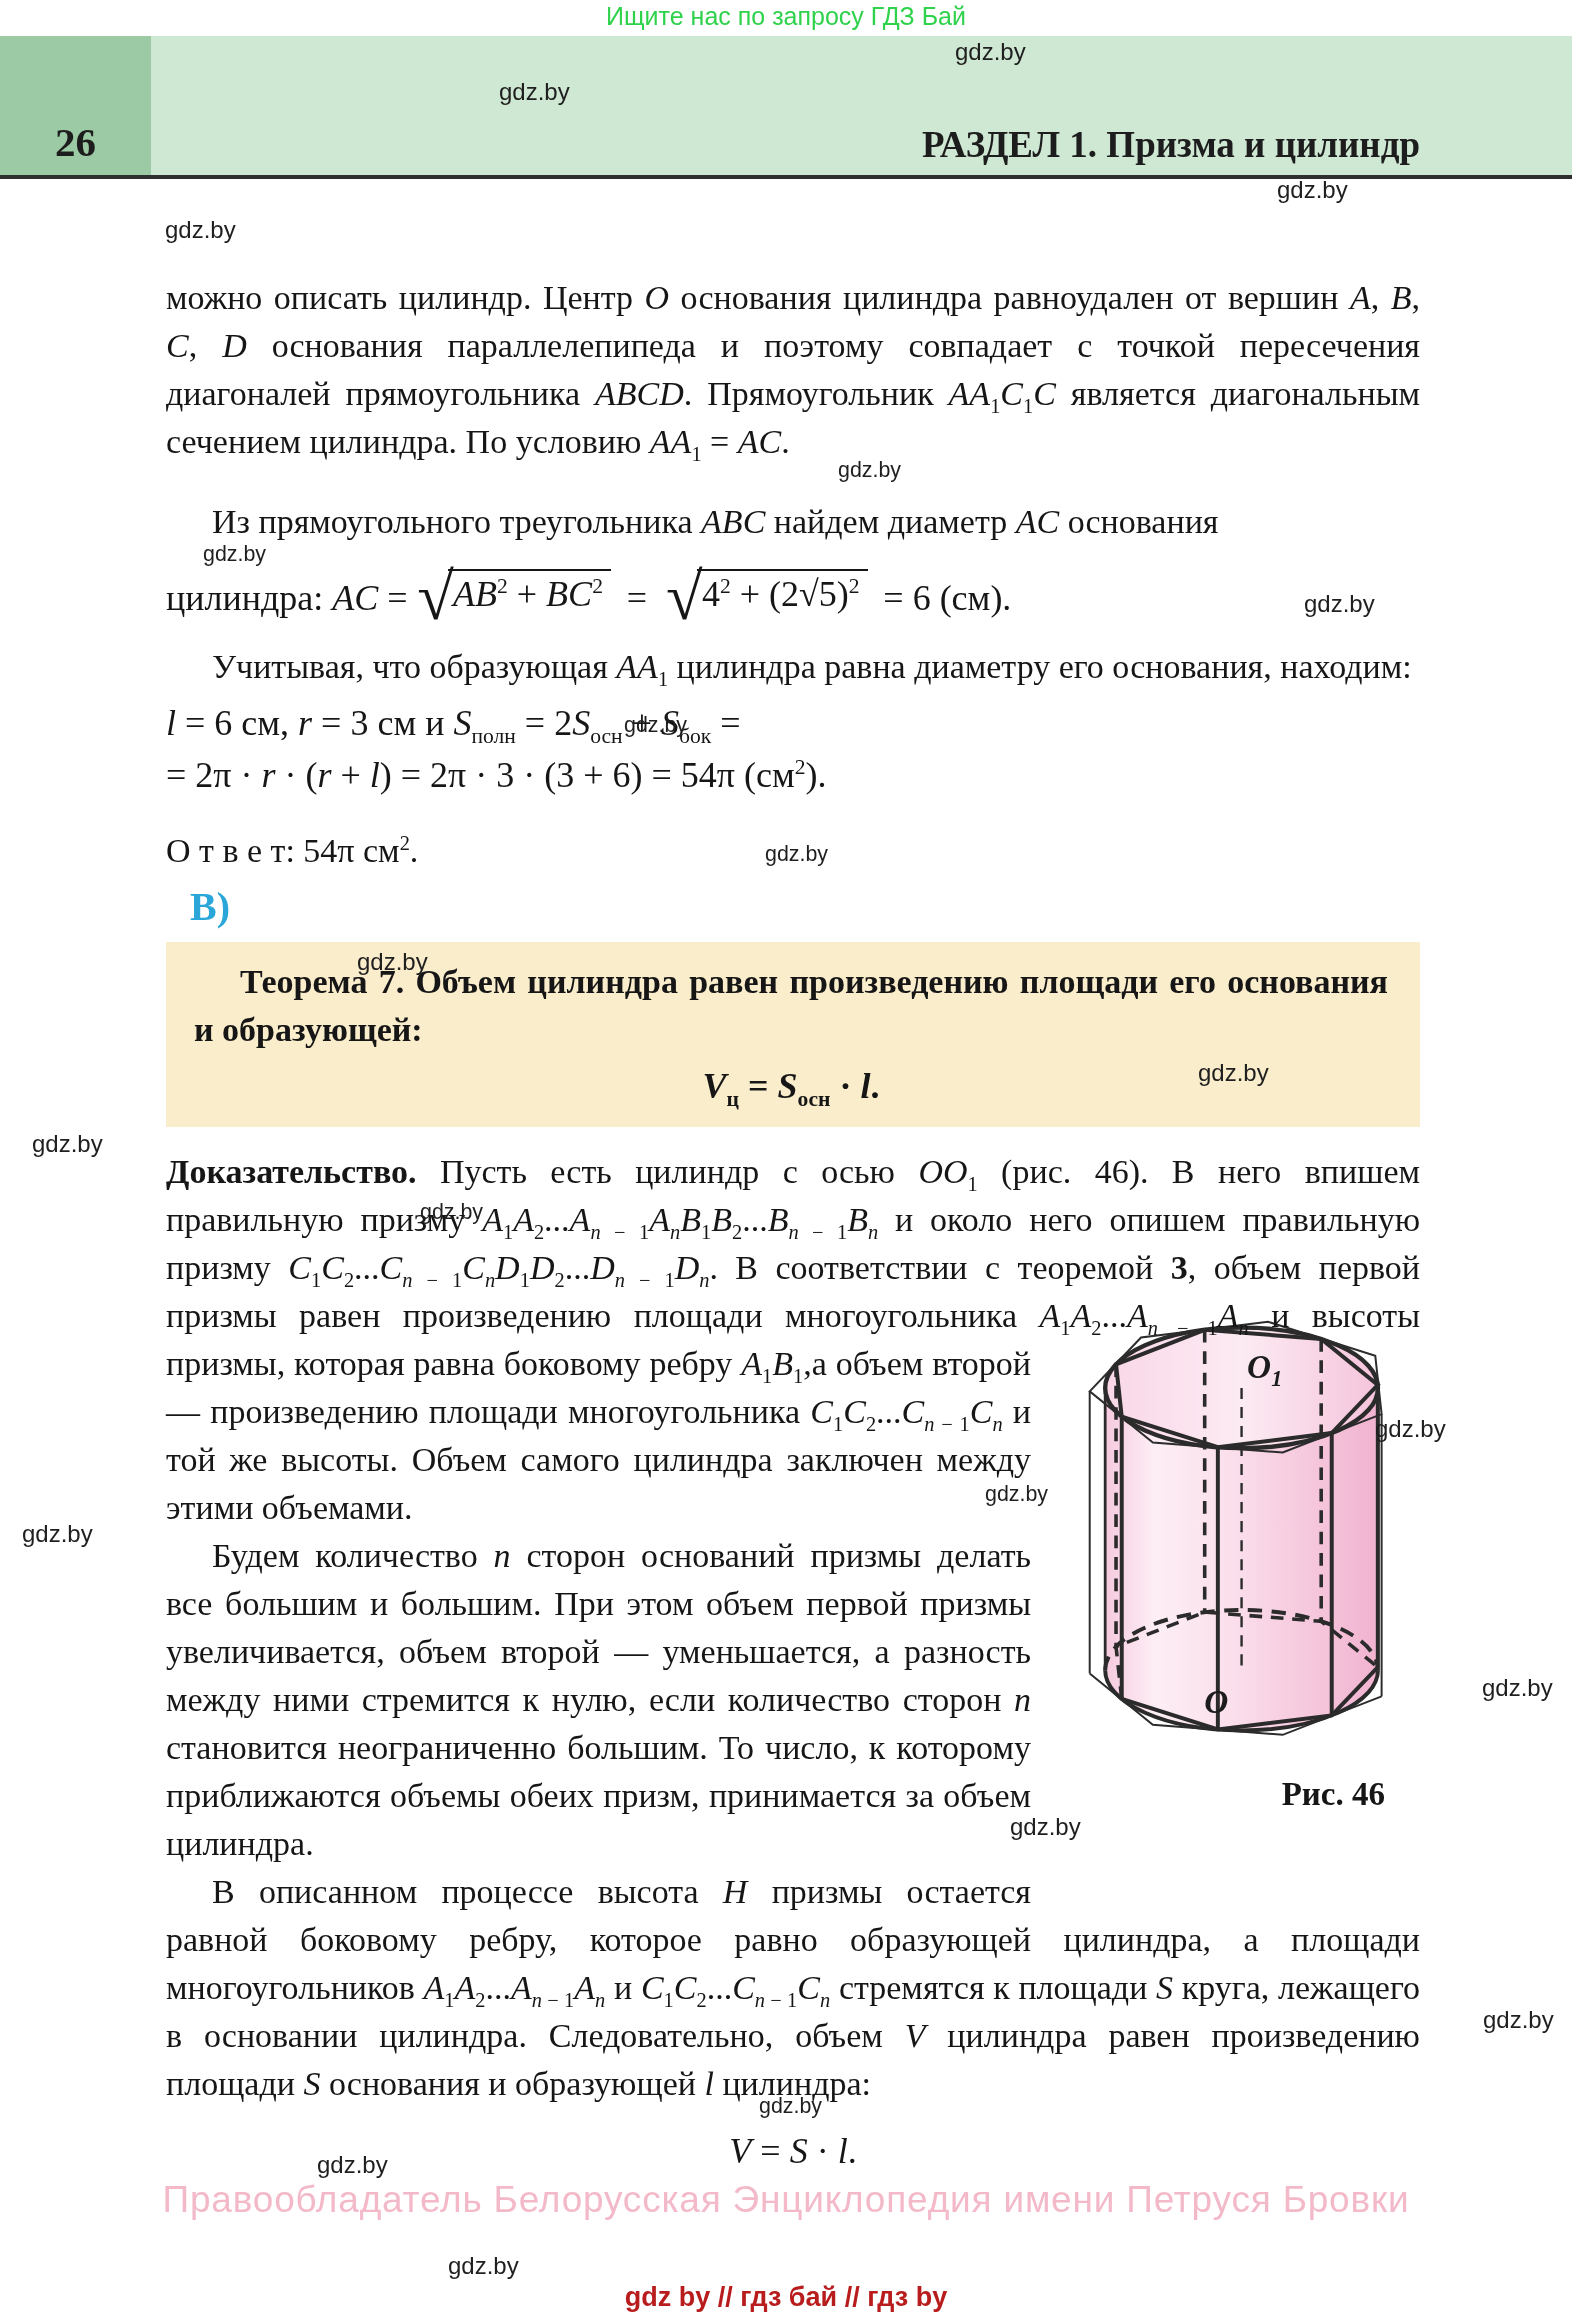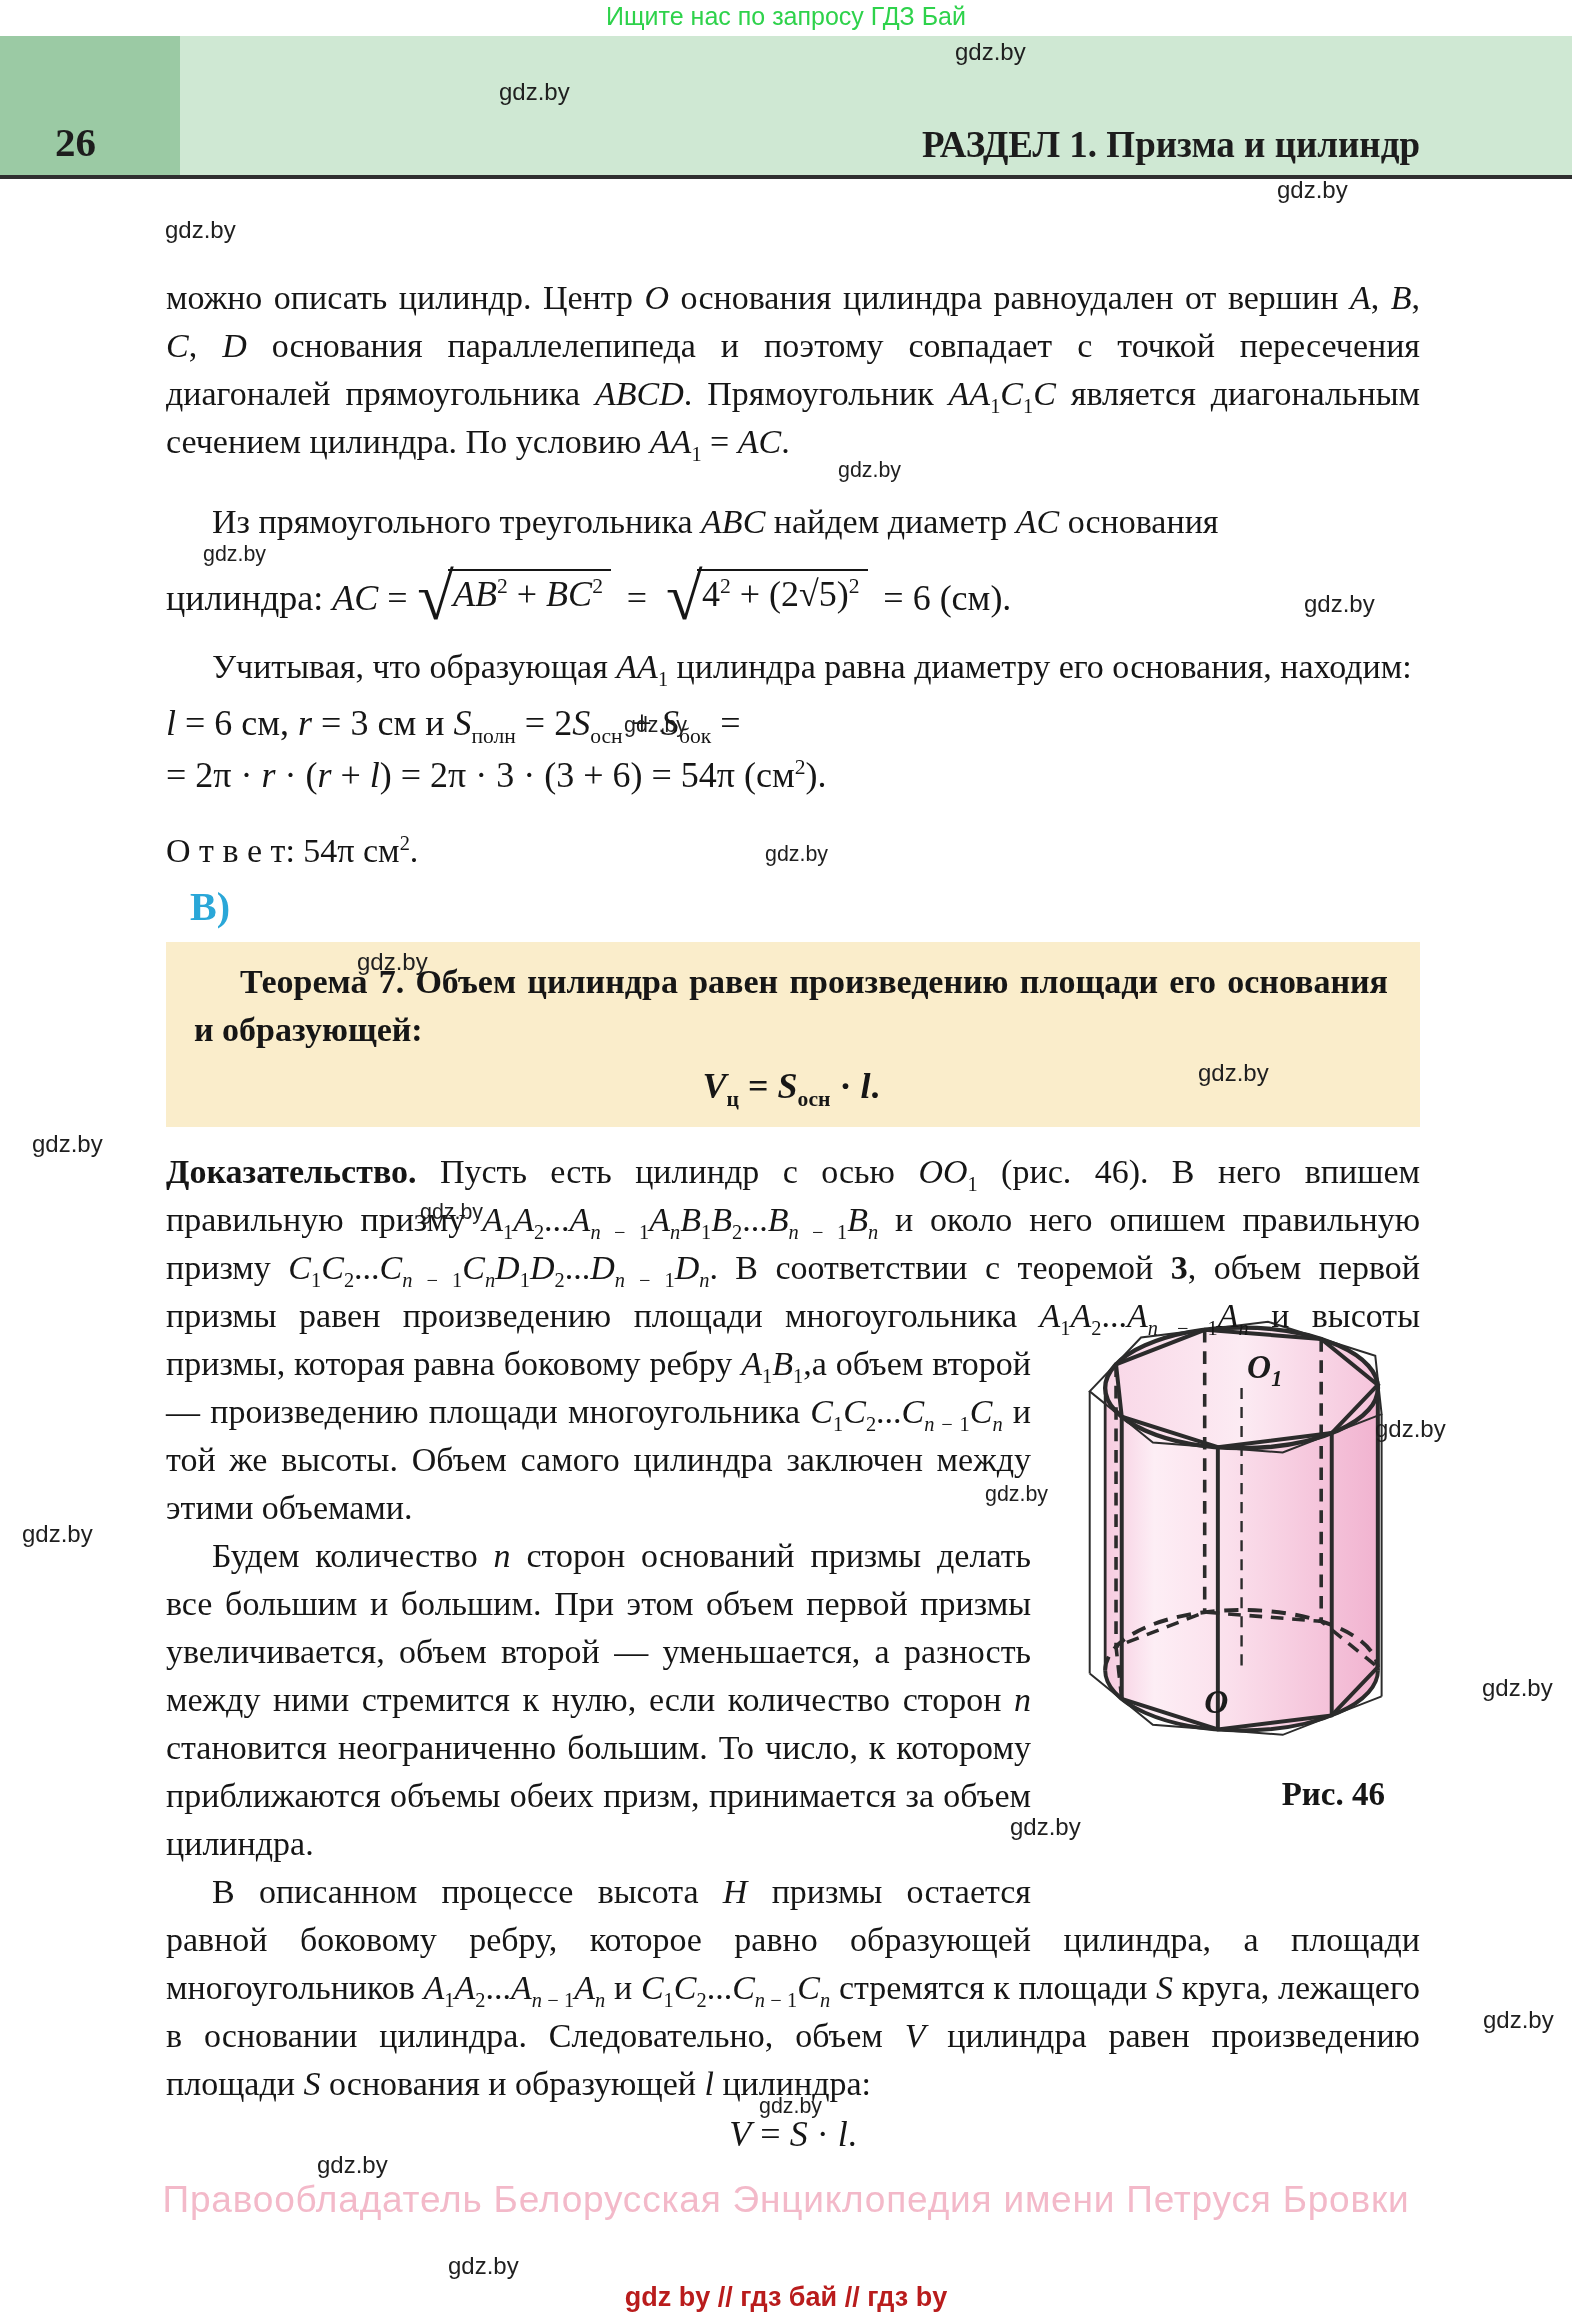--- a/index.html
+++ b/index.html
@@ -4,21 +4,21 @@
 <style>
   html,body{margin:0;padding:0;}
   body{width:1572px;height:2319px;position:relative;background:#ffffff;
        font-family:"Liberation Serif",serif;color:#161616;overflow:hidden;}
 
   .promo{position:absolute;top:1.6px;left:0;width:100%;text-align:center;
          font-family:"Liberation Sans",sans-serif;font-size:25px;color:#2ed24b;}
 
   .header{position:absolute;top:36px;left:0;width:100%;height:143px;
           background:#cfe8d3;border-bottom:4px solid #2f2f2f;box-sizing:border-box;}
-  .pagenum-box{position:absolute;left:0;top:0;width:180px;height:100%;background:#9bcaa4;}
+  .pagenum-box{position:absolute;left:0;top:0;width:151px;height:100%;background:#9bcaa4;}
   .pagenum{position:absolute;left:55px;bottom:9.5px;font-size:41px;font-weight:bold;color:#1d1d1d;}
   .section-title{position:absolute;right:152px;bottom:9.5px;font-size:37px;font-weight:bold;color:#1d1d1d;}
 
   .content{position:absolute;top:182px;left:166px;width:1254px;}
 
   .para{margin:0;font-size:34px;line-height:48px;text-align:justify;}
   .indent{text-indent:46px;}
   .p1{margin-top:92px;}
   .p2intro{margin-top:32px;}
 
@@ -41,21 +41,21 @@
   .theorem-formula{margin-top:8px;font-size:36px;font-weight:bold;text-align:center;line-height:49px;}
 
   .proof{margin-top:20.6px;}
   .tail{margin:0;}
 
   .fig-float{float:right;width:341px;height:572px;margin:-41px 0 0 48px;}
   .fig-float svg{display:block;}
   .fig-caption{display:block;font-size:33px;font-weight:bold;text-align:right;
                padding-right:35px;margin-top:3.2px;}
 
-  .final-formula{margin-top:5px;font-size:36px;text-align:center;}
+  .final-formula{margin-top:22px;font-size:36px;text-align:center;}
 
   .copyright{position:absolute;top:2179px;left:0;width:100%;text-align:center;
              font-family:"Liberation Sans",sans-serif;font-size:37px;color:#f3b9c9;letter-spacing:0.8px;}
   .links{position:absolute;top:2282px;left:0;width:100%;text-align:center;
          font-family:"Liberation Sans",sans-serif;font-size:27px;color:#b91c1c;font-weight:bold;}
 
   .wm{position:absolute;font-family:"Liberation Sans",sans-serif;font-size:24px;
       color:#1f1f1f;white-space:nowrap;pointer-events:none;}
   .wm.s{font-size:21.4px;}
 

